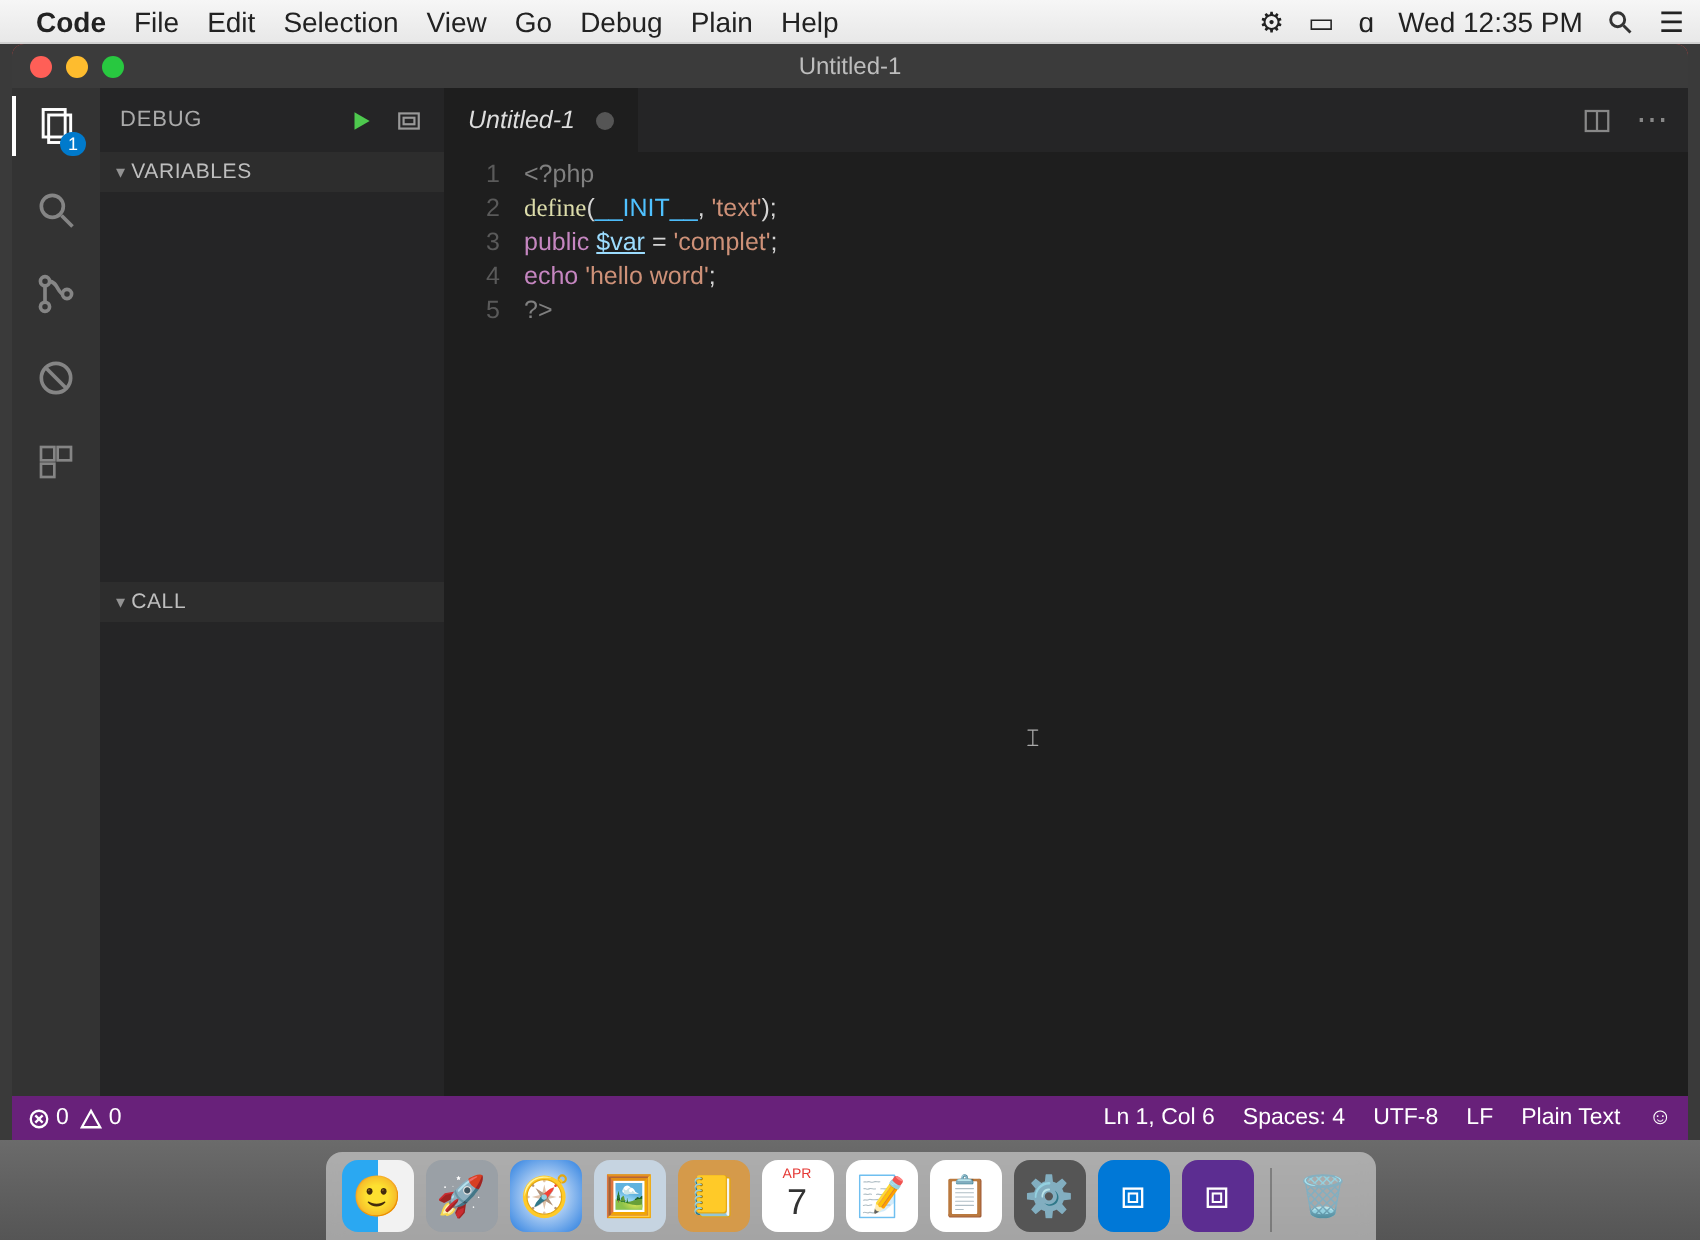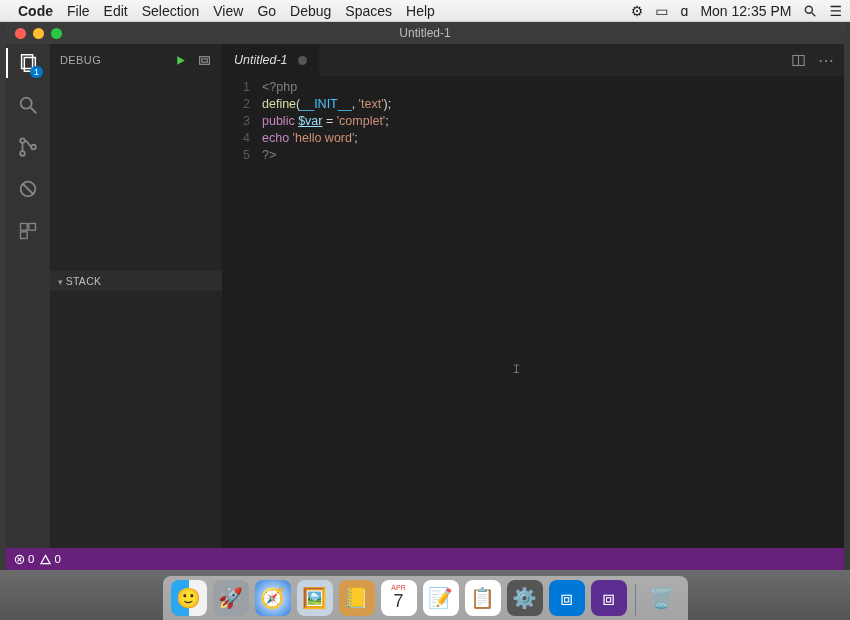--- a/index.html
+++ b/index.html
@@ -42,21 +42,21 @@
   .editor-area { flex:1; display:flex; flex-direction:column; background:#1e1e1e; min-width:0;}
   .tabbar { height: 32px; background:#252526; display:flex;}
   .tab { display:flex; align-items:center; gap:10px; padding:0 12px; background:#1e1e1e; color:#ddd; font-size:12.5px; border-right:1px solid #252526; font-style: italic;}
   .tab .close{ width:9px;height:9px;border-radius:50%;background:#555;}
   .tabbar .spacer{flex:1;}
   .tabbar .eactions{display:flex;align-items:center;gap:12px;padding-right:10px;color:#888;}
 
   .code { flex:1; display:flex; font-family: Menlo, Consolas, monospace; font-size:12.5px; line-height:17px; color:#d4d4d4; padding-top:3px; position:relative;}
   .gutter { width:40px; text-align:right; color:#5a5a5a; padding-right:12px;}
   .lines { flex:1; white-space:pre;}
-  .tok-kw{color:#c586c0;} .tok-fn{color:#dcdcaa;} .tok-const{color:#4fc1ff;} .tok-str{color:#ce9178;} .tok-punc{color:#d4d4d4;} .tok-var{color:#9cdcfe;text-decoration:underline;} .tok-open{color:#808080;}
+  .tok-kw{color:#c586c0;} .tok-fn{color:#dcdcaa;font-family:Liberation Serif, serif;} .tok-const{color:#4fc1ff;} .tok-str{color:#ce9178;} .tok-punc{color:#d4d4d4;} .tok-var{color:#9cdcfe;text-decoration:underline;} .tok-open{color:#808080;}
   .cursor{position:absolute; left:290px; top:285px; width:1px; height:15px; color:#aaa;}
 
   .statusbar { height: 22px; background: #68217a; color:#fff; display:flex; align-items:center; font-size:11.5px; padding:0 8px; gap:6px;}
   .statusbar .sb-right{margin-left:auto; display:flex; gap:14px; align-items:center;}
   .sb-item{display:inline-flex; align-items:center; gap:3px; cursor:pointer;}
 
   
   .dock-wrap{position:absolute; bottom:0; left:0; right:0; height:50px; display:flex; justify-content:center; align-items:flex-end; background:linear-gradient(#6b6b6b,#555);}
   .dock{ background:rgba(230,230,230,.55); border-radius:8px 8px 0 0; padding:4px 8px; display:flex; gap:6px; align-items:flex-end; backdrop-filter:blur(4px);}
   .dock .app{ width:36px; height:36px; border-radius:8px; display:flex; align-items:center; justify-content:center; font-size:20px;}
@@ -69,27 +69,27 @@
 
 <div class="mac-menubar">
   <span class="apple"></span>
   <span class="item bold">Code</span>
   <span class="item">File</span>
   <span class="item">Edit</span>
   <span class="item">Selection</span>
   <span class="item">View</span>
   <span class="item">Go</span>
   <span class="item">Debug</span>
-  <span class="item">Spaces</span>
+  <span class="item">Plain</span>
   <span class="item">Help</span>
   <div class="right">
     <span>⚙</span>
     <span>▭</span>
     <span>ɑ</span>
-    <span>Mon 12:35 PM</span>
+    <span>Wed 12:35 PM</span>
     <span>
       <svg width="14" height="14" viewBox="0 0 24 24" fill="none" stroke="#333" stroke-width="2.5">
           <circle cx="10" cy="10" r="6"></circle>
           <line x1="15" y1="15" x2="21" y2="21"></line>
         </svg>
     </span>
     <span>☰</span>
   </div>
 </div>
 
@@ -152,22 +152,23 @@
               </svg>
           </span>
           <span style="color:#999">
             <svg width="15" height="13" viewBox="0 0 24 24" fill="none" stroke="currentColor" stroke-width="2">
                 <rect x="3" y="5" width="18" height="14"></rect>
                 <rect x="7" y="9" width="10" height="6"></rect>
               </svg>
           </span>
         </span>
       </div>
+      <div class="section-title">VARIABLES</div>
       <div class="section-body variables"></div>
-      <div class="section-title">STACK</div>
+      <div class="section-title">CALL</div>
       <div class="section-body watch"></div>
       <div class="section-body callstack"></div>
       <div class="section-body breakpoints"></div>
     </div>
 
     <div class="editor-area">
       <div class="tabbar">
         <div class="tab">
           <span>Untitled-1</span>
           <span class="close"></span>
@@ -205,20 +206,28 @@
           <line x1="16" y1="8" x2="8" y2="16"></line>
         </svg>
       <span>0</span>
     </span>
     <span class="sb-item">
       <svg width="11" height="11" viewBox="0 0 24 24" fill="none" stroke="#fff" stroke-width="2.5">
           <path d="M12 3l10 18H2z"></path>
         </svg>
       <span>0</span>
     </span>
+    <div class="sb-right">
+      <span class="sb-item">Ln 1, Col 6</span>
+      <span class="sb-item">Spaces: 4</span>
+      <span class="sb-item">UTF-8</span>
+      <span class="sb-item">LF</span>
+      <span class="sb-item">Plain Text</span>
+      <span class="sb-item">☺</span>
+    </div>
   </div>
 </div>
 
 <div class="dock-wrap">
   <div class="dock">
     <div class="app" style="background:linear-gradient(90deg,#2aa8f2 50%,#f2f2f2 50%);">🙂</div>
     <div class="app" style="background:#9aa0a6;">🚀</div>
     <div class="app" style="background:radial-gradient(#fff,#2a7ee0);">🧭</div>
     <div class="app" style="background:#c6d4e1;">🖼️</div>
     <div class="app" style="background:#d59a4a;">📒</div>

